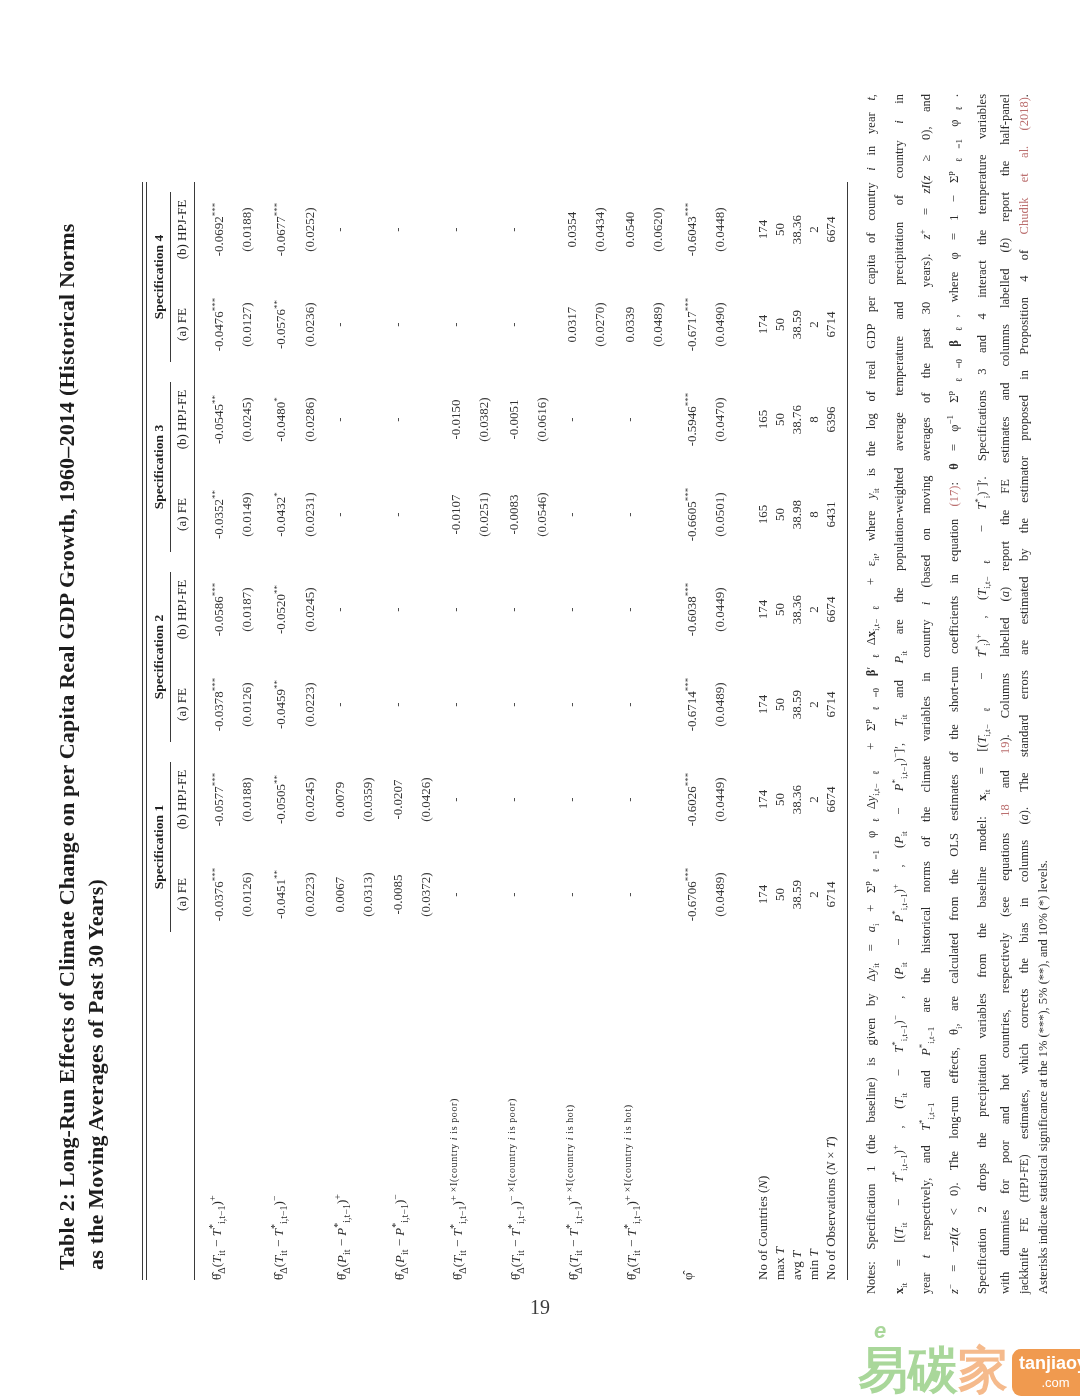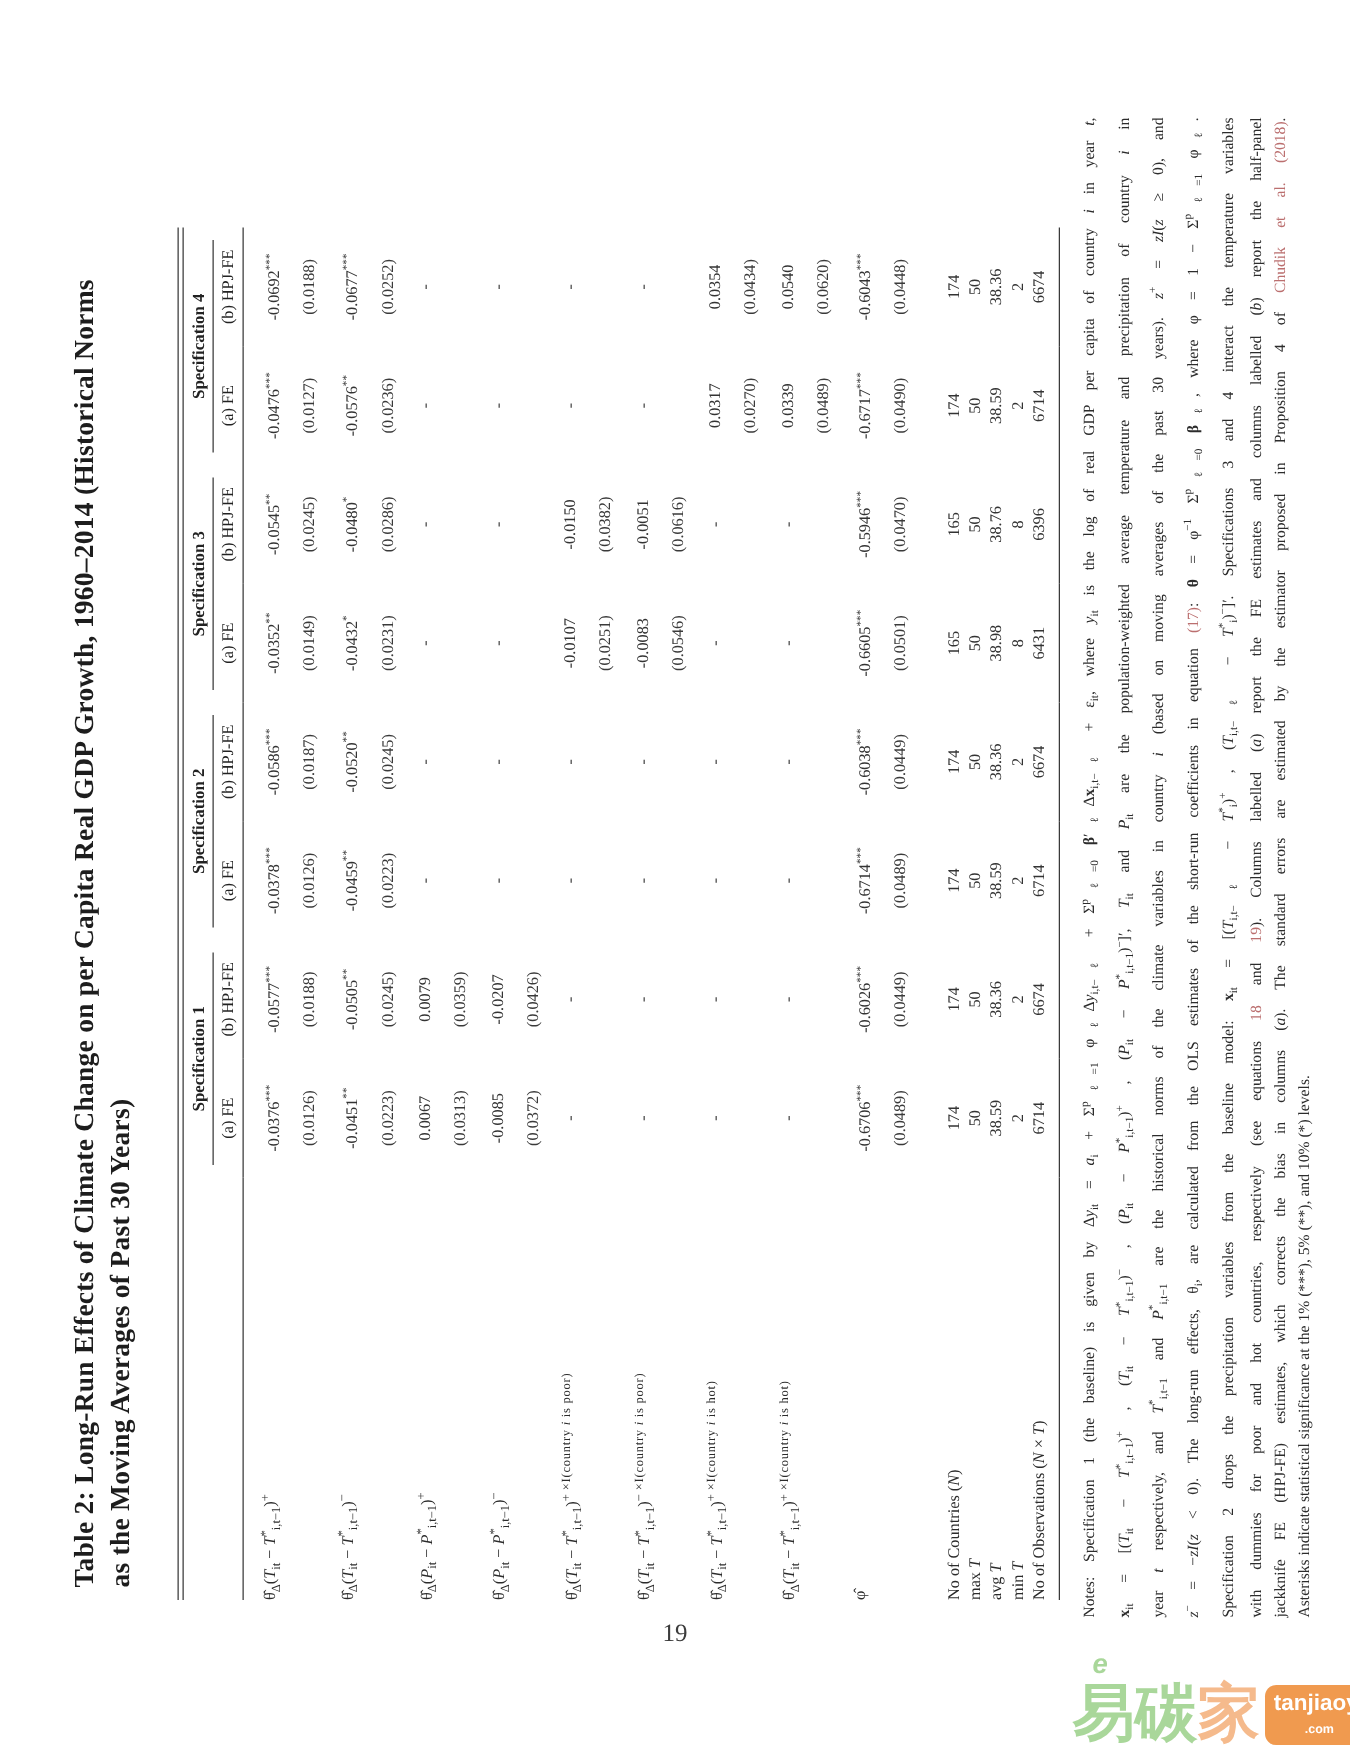--- a/index.html
+++ b/index.html
@@ -48,21 +48,21 @@
   
   .pageno{position:absolute;left:0;right:0;top:1296px;text-align:center;
           font-size:20px;color:#3c3c3c;}
   .watermark{position:absolute;left:858px;top:1328px;width:222px;height:70px;
              display:flex;align-items:flex-end;font-family:"Liberation Sans",sans-serif;}
   .wm-char{font-size:50px;line-height:56px;font-weight:bold;}
   .wm-e{position:absolute;left:16px;top:-10px;font-size:22px;font-weight:bold;font-style:italic;}
   .wm-badge{border-radius:9px;padding:4px 7px 5px 7px;margin-left:4px;margin-bottom:2px;
             width:74px;color:#fff;text-align:center;}
   .wm-site{font-size:18px;font-weight:bold;line-height:20px;}
-  .wm-tld{font-size:10px;font-weight:bold;text-align:right;line-height:14px;}
+  .wm-tld{font-size:13px;font-weight:normal;text-align:right;line-height:14px;}
 </style>
 </head>
 <body>
 
 <div class="page">
 
   <div class="sheet">
     <div class="title">
       <div>Table 2: Long-Run Effects of Climate Change on per Capita Real GDP Growth, 1960–2014 (Historical Norms</div>
       <div>as the Moving Averages of Past 30 Years)</div>

